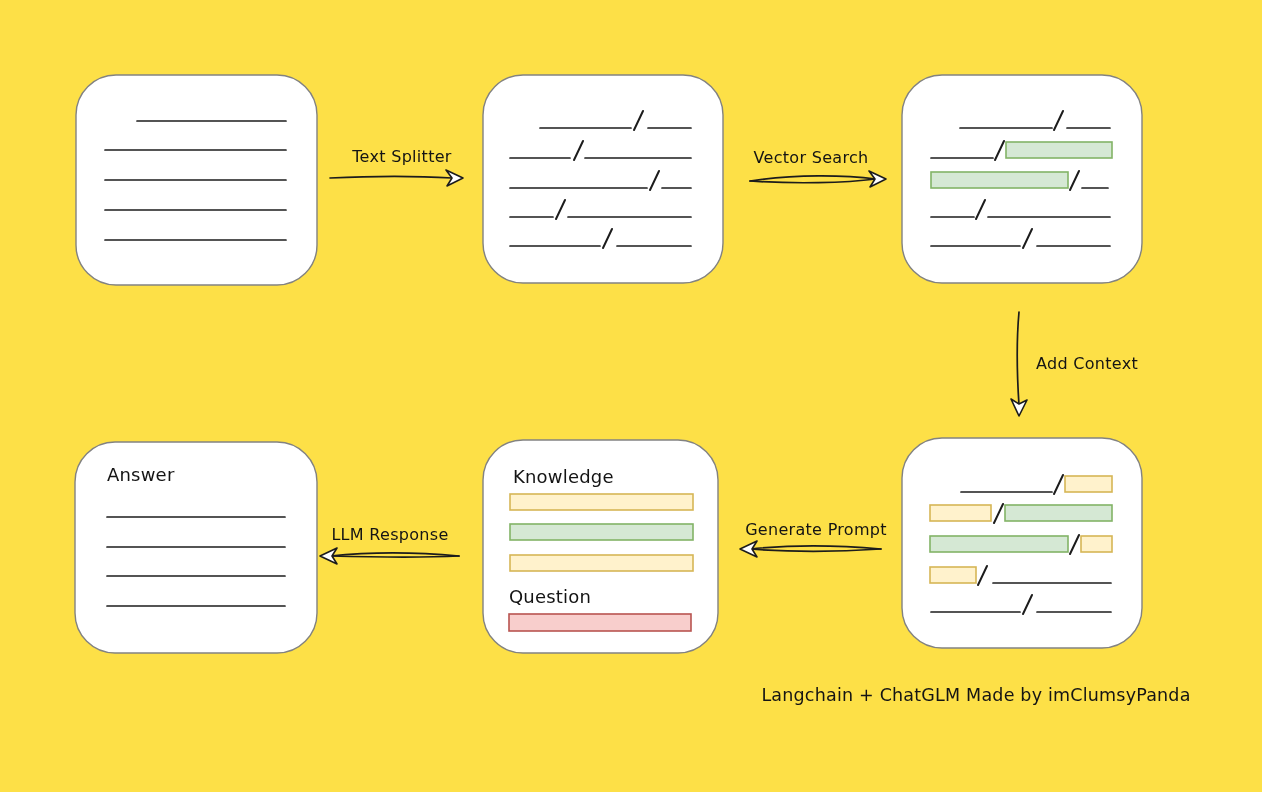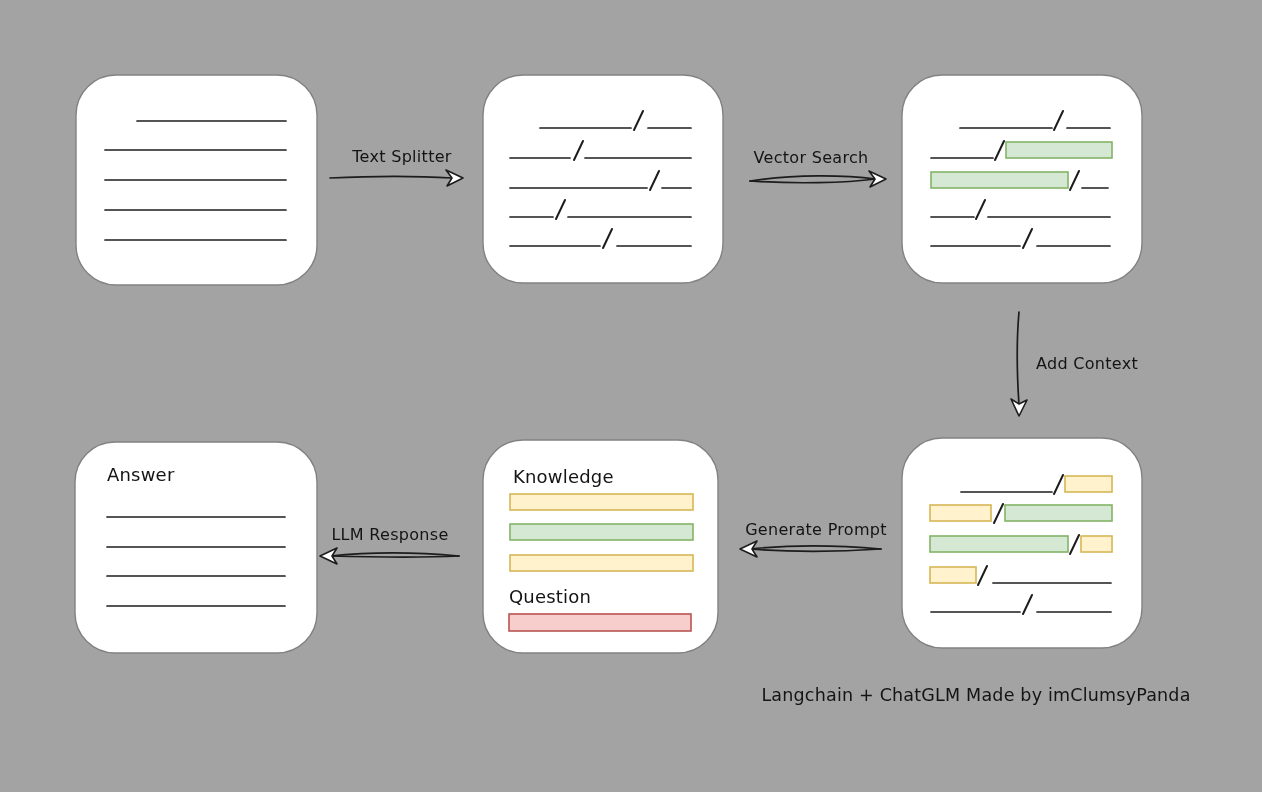--- a/index.html
+++ b/index.html
@@ -1,16 +1,16 @@
 <!DOCTYPE html>
 <html><head>
 <meta charset="utf-8">
 <style>
   html, body { margin: 0; padding: 0; background: #ffffff; }
-  .canvas { position: relative; width: 1262px; height: 792px; background: #a3a3a3; overflow: hidden; }
+  .canvas { position: relative; width: 1262px; height: 792px; background: #fde047; overflow: hidden; }
   svg { display: block; }
   .node    { fill: #ffffff; stroke: #828282; stroke-width: 1.4; }
   .tl      { stroke: #1c1c1c; stroke-width: 1.7; stroke-linecap: round; }
   .slash   { stroke: #1c1c1c; stroke-width: 2;   stroke-linecap: round; }
   .shaft   { fill: none; stroke: #1c1c1c; stroke-width: 1.7; stroke-linecap: round; }
   .ahead   { fill: #ffffff; stroke: #1c1c1c; stroke-width: 1.6; stroke-linejoin: round; }
   .chunk   { stroke-width: 1.6; }
   text     { font-family: "DejaVu Sans", "Liberation Sans", sans-serif; fill: #141414; }
   .edgelbl { font-size: 16px; letter-spacing: 0.3px; }
   .boxlbl  { font-size: 18px; letter-spacing: 0.2px; }

